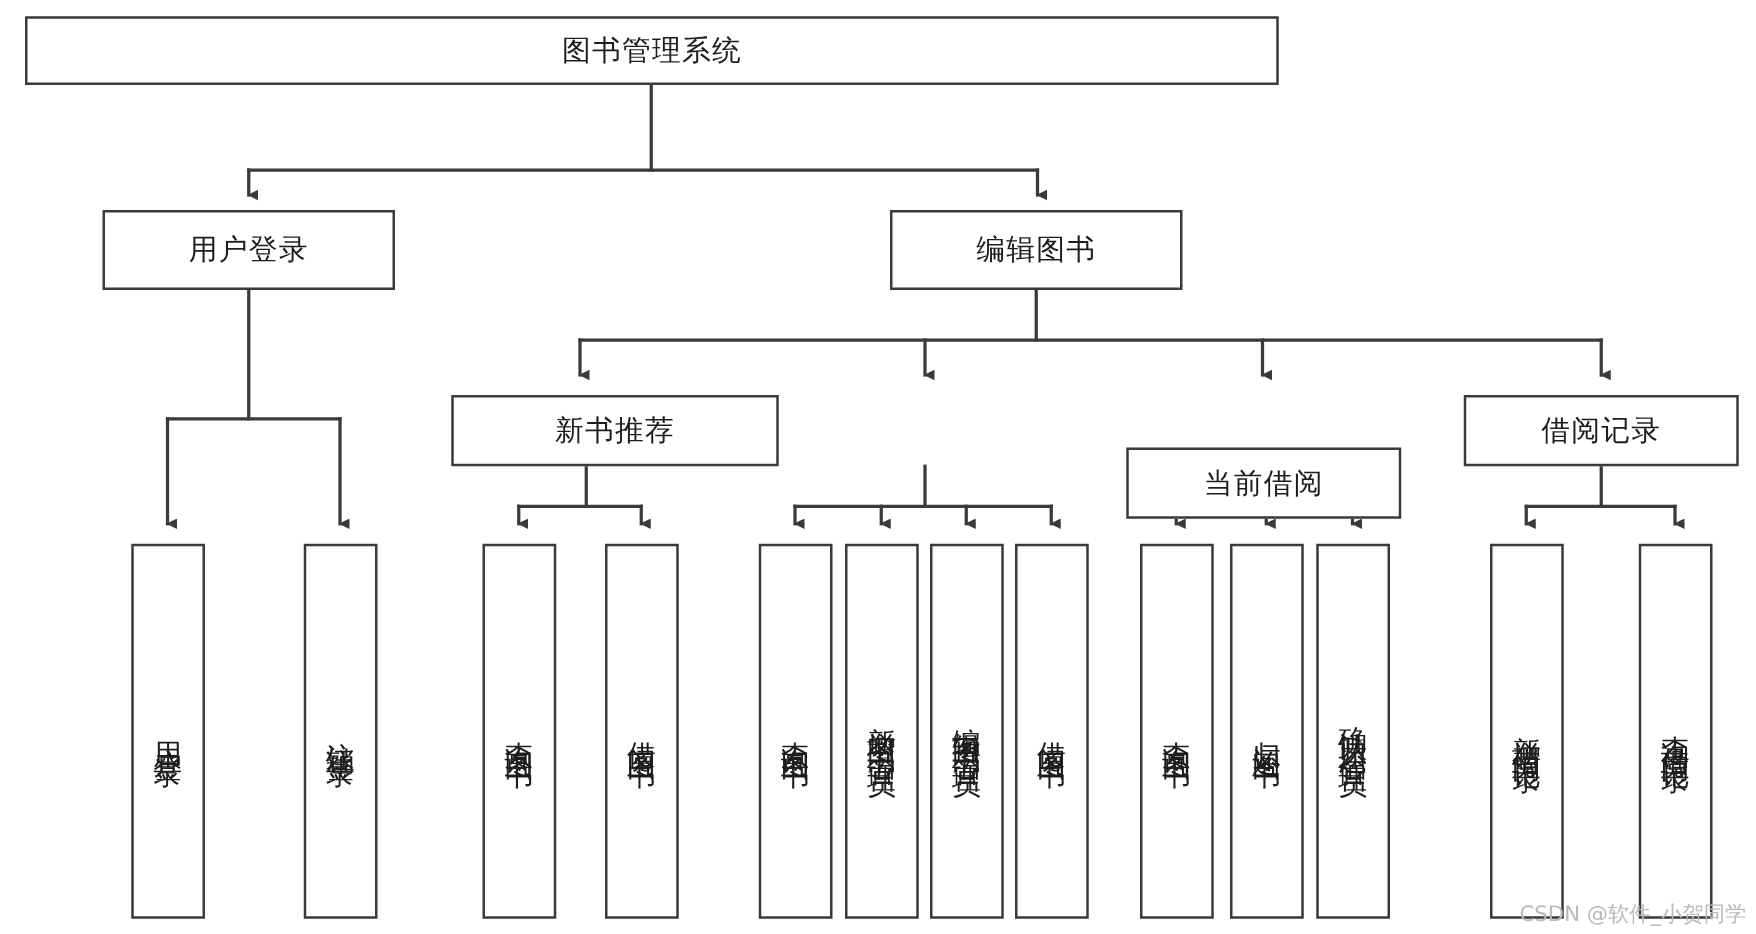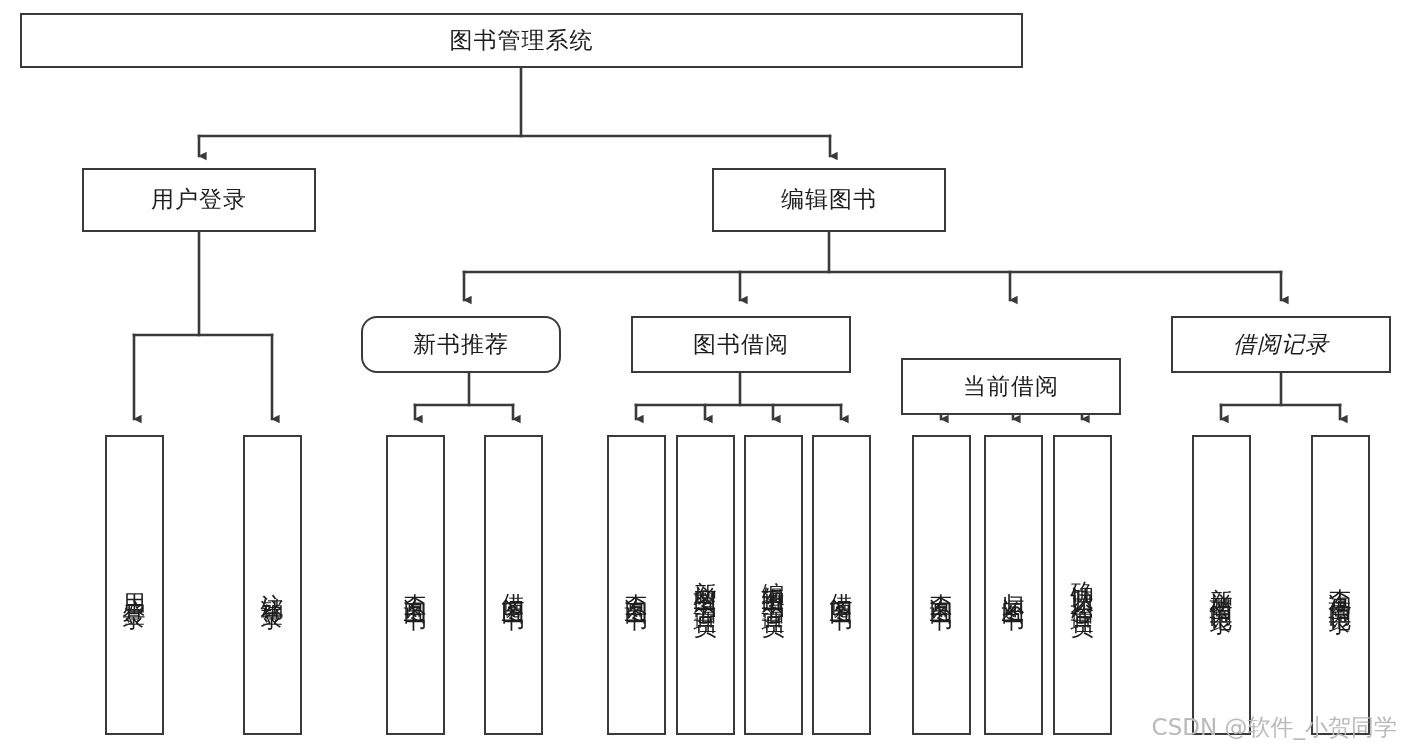--- a/index.html
+++ b/index.html
@@ -59,21 +59,21 @@
     writing-mode: vertical-rl;
     text-orientation: upright;
     display: block;
     max-height: 100%;
     overflow: visible;
   }
   .watermark {
     position: absolute;
     right: 8px;
     bottom: 4px;
-    font-size: 23px;
+    font-size: 17px;
     color: #b9b9b9;
     white-space: nowrap;
     z-index: 5;
     font-family: "DejaVu Sans", "Liberation Sans", sans-serif;
   }
 </style>
 </head>
 <body>
 
 <div id="diagram-root">
@@ -132,30 +132,27 @@
     <span>图书管理系统</span>
   </div>
 
   <div class="node node-h" id="node-l2-0" style="left: 82px; top: 168px; width: 234px; height: 64px;">
     <span>用户登录</span>
   </div>
   <div class="node node-h" id="node-l2-1" style="left: 712px; top: 168px; width: 234px; height: 64px;">
     <span>编辑图书</span>
   </div>
 
-  <div class="node node-h" id="node-l3-0" style="left: 361px; top: 316px; width: 200px; height: 57px; border-radius: 16px;">
+  <div class="node node-h" id="node-l3-0" style="left: 361px; top: 316px; width: 262px; height: 57px;">
     <span>新书推荐</span>
-  </div>
-  <div class="node node-h" id="node-l3-1" style="left: 631px; top: 316px; width: 220px; height: 57px;">
-    <span>图书借阅</span>
   </div>
   <div class="node node-h" id="node-l3-2" style="left: 901px; top: 316px; width: 220px; height: 57px; margin-top: 42px;">
     <span>当前借阅</span>
   </div>
-  <div class="node node-h" id="node-l3-3" style="left: 1171px; top: 316px; width: 220px; height: 57px; font-style: italic;">
+  <div class="node node-h" id="node-l3-3" style="left: 1171px; top: 316px; width: 220px; height: 57px;">
     <span>借阅记录</span>
   </div>
 
   <div class="node node-v" id="node-leaf-0" style="left: 105px; top: 435px; width: 59px; height: 300px;">
     <span class="vtext">用户登录</span>
   </div>
   <div class="node node-v" id="node-leaf-1" style="left: 243px; top: 435px; width: 59px; height: 300px;">
     <span class="vtext">注销登录</span>
   </div>
   <div class="node node-v" id="node-leaf-2" style="left: 386px; top: 435px; width: 59px; height: 300px;">

